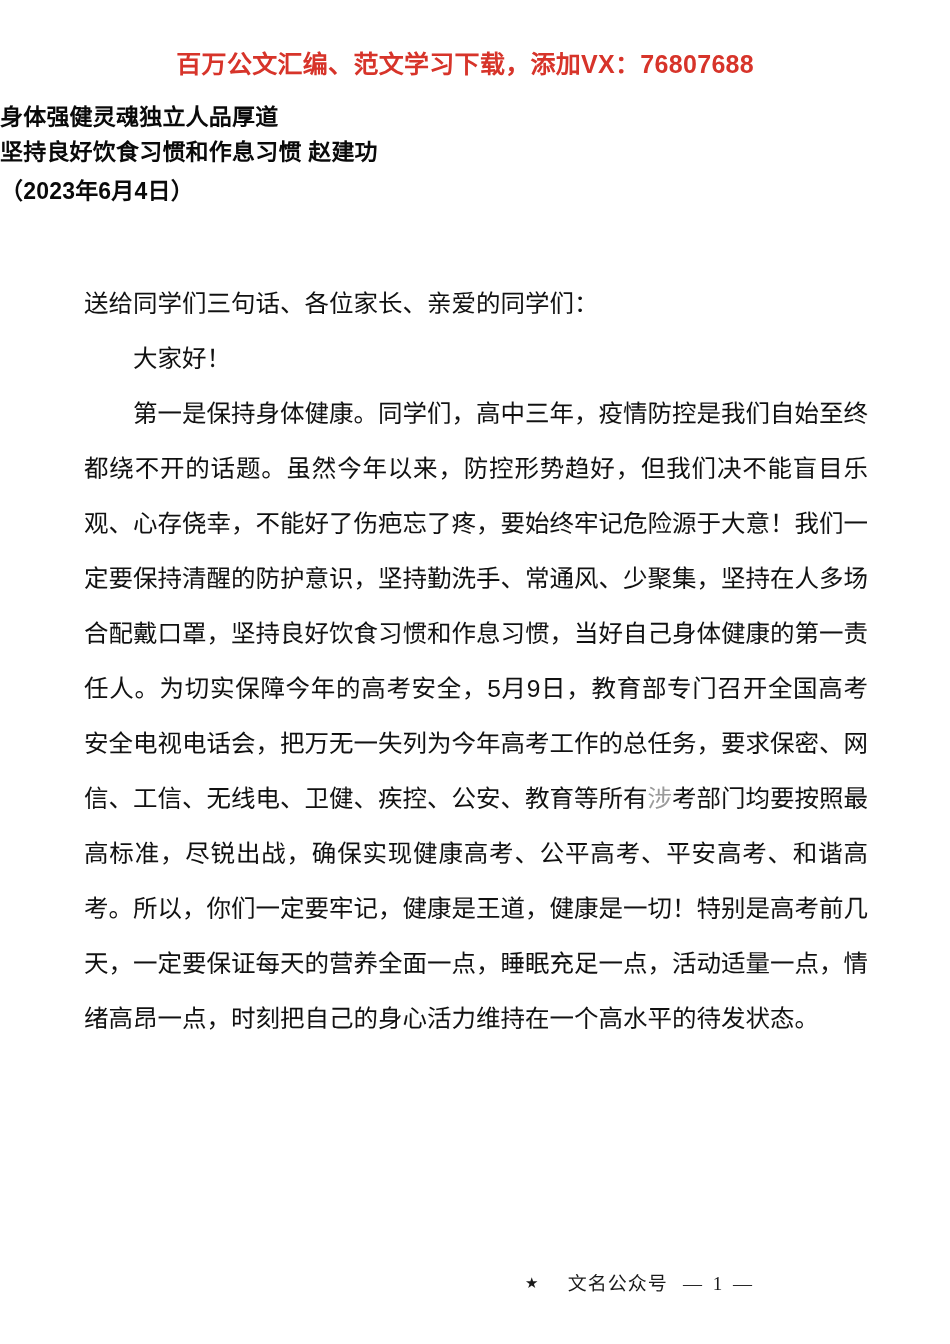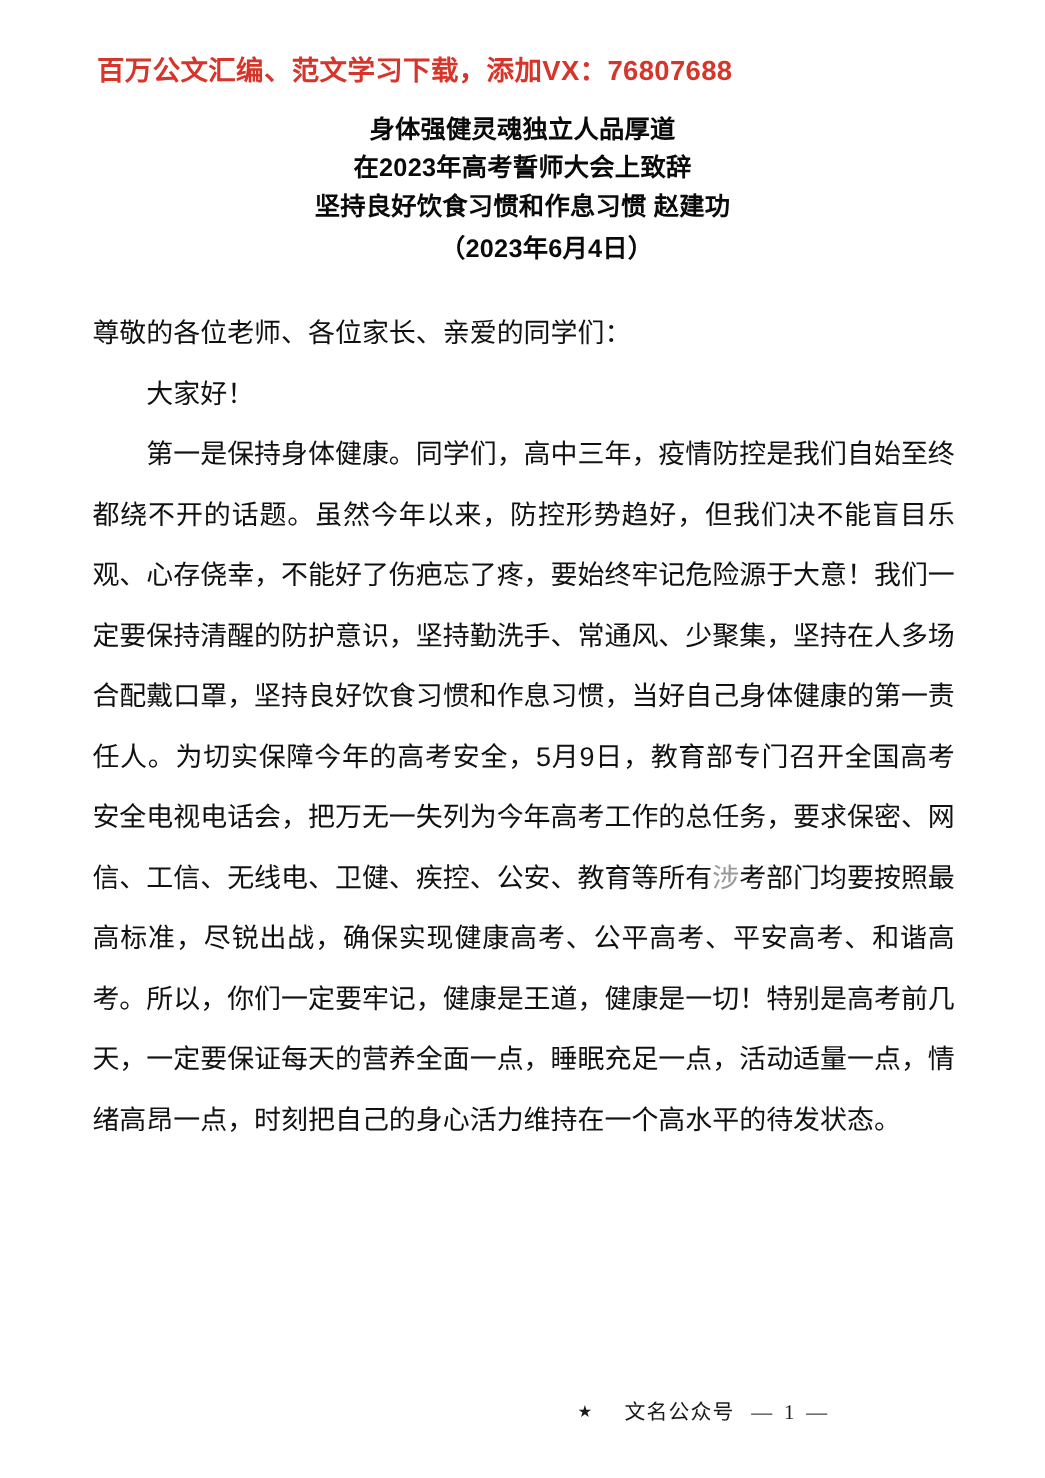--- a/index.html
+++ b/index.html
@@ -20,52 +20,50 @@
     box-sizing: border-box;
     overflow: hidden;
   }
 
   
   .promo-banner {
     position: absolute;
     left: 0;
     top: 44px;
     width: 754px;
-    text-align: center;
+    text-align: right;
     font-size: 25px;
     font-weight: 700;
     letter-spacing: 0.3px;
     color: #d7342a;
     white-space: nowrap;
   }
 
   
   .title-block {
     position: absolute;
     left: 0;
     top: 100px;
     width: 950px;
-    text-align: center;
   }
   .title-line {
     font-size: 23px;
     font-weight: 700;
     line-height: 35px;
     letter-spacing: 0.2px;
     color: #0a0a0a;
     white-space: nowrap;
   }
   .title-date {
     font-size: 23px;
     font-weight: 700;
     line-height: 42px;
     letter-spacing: 0.2px;
     color: #0a0a0a;
     white-space: nowrap;
-    margin-left: 44px;
   }
 
   
   .body-area {
     position: absolute;
     left: 84px;
     top: 276px;
     width: 784px;
   }
   .para {
@@ -122,28 +120,27 @@
 </style>
 </head>
 <body>
 
 <div class="page">
 
   <div class="promo-banner" style="color: rgb(215, 52, 42);">百万公文汇编、范文学习下载，添加VX：76807688</div>
 
   <div class="title-block">
     <div class="title-line">身体强健灵魂独立人品厚道</div>
-    <div class="title-line">在2023年高考誓师大会上致辞</div>
     <div class="title-line">坚持良好饮食习惯和作息习惯 赵建功</div>
     <div class="title-date">（2023年6月4日）</div>
   </div>
 
   <div class="body-area">
 
-    <p class="para short">尊敬的各位老师、各位家长、亲爱的同学们：</p>
+    <p class="para short">送给同学们三句话、各位家长、亲爱的同学们：</p>
 
     <p class="para indent short">大家好！</p>
 
 
 
     <p class="para indent"><span class="bold-lead">第一是保持身体健康。</span><span>同学们，高中三年，疫情防控是我们自始至终都绕不开的话题。虽然今年以来，防控形势趋好，但我们决不能盲目乐观、心存侥幸，不能好了伤疤忘了疼，要始终牢记危险源于大意！我们一定要保持清醒的防护意识，坚持勤洗手、常通风、少聚集，坚持在人多场合配戴口罩，坚持良好饮食习惯和作息习惯，当好自己身体健康的第一责任人。为切实保障今年的高考安全，5月9日，教育部专门召开全国高考安全电视电话会，把万无一失列为今年高考工作的总任务，要求保密、网信、工信、无线电、卫健、疾控、公安、教育等所有</span><span class="faded">涉</span><span>考部门均要按照最高标准，尽锐出战，确保实现健康高考、公平高考、平安高考、和谐高考。所以，你们一定要牢记，健康是王道，健康是一切！特别是高考前几天，一定要保证每天的营养全面一点，睡眠充足一点，活动适量一点，情绪高昂一点，时刻把自己的身心活力维持在一个高水平的待发状态。</span></p>
 
   </div>
 
   <div class="footer">

